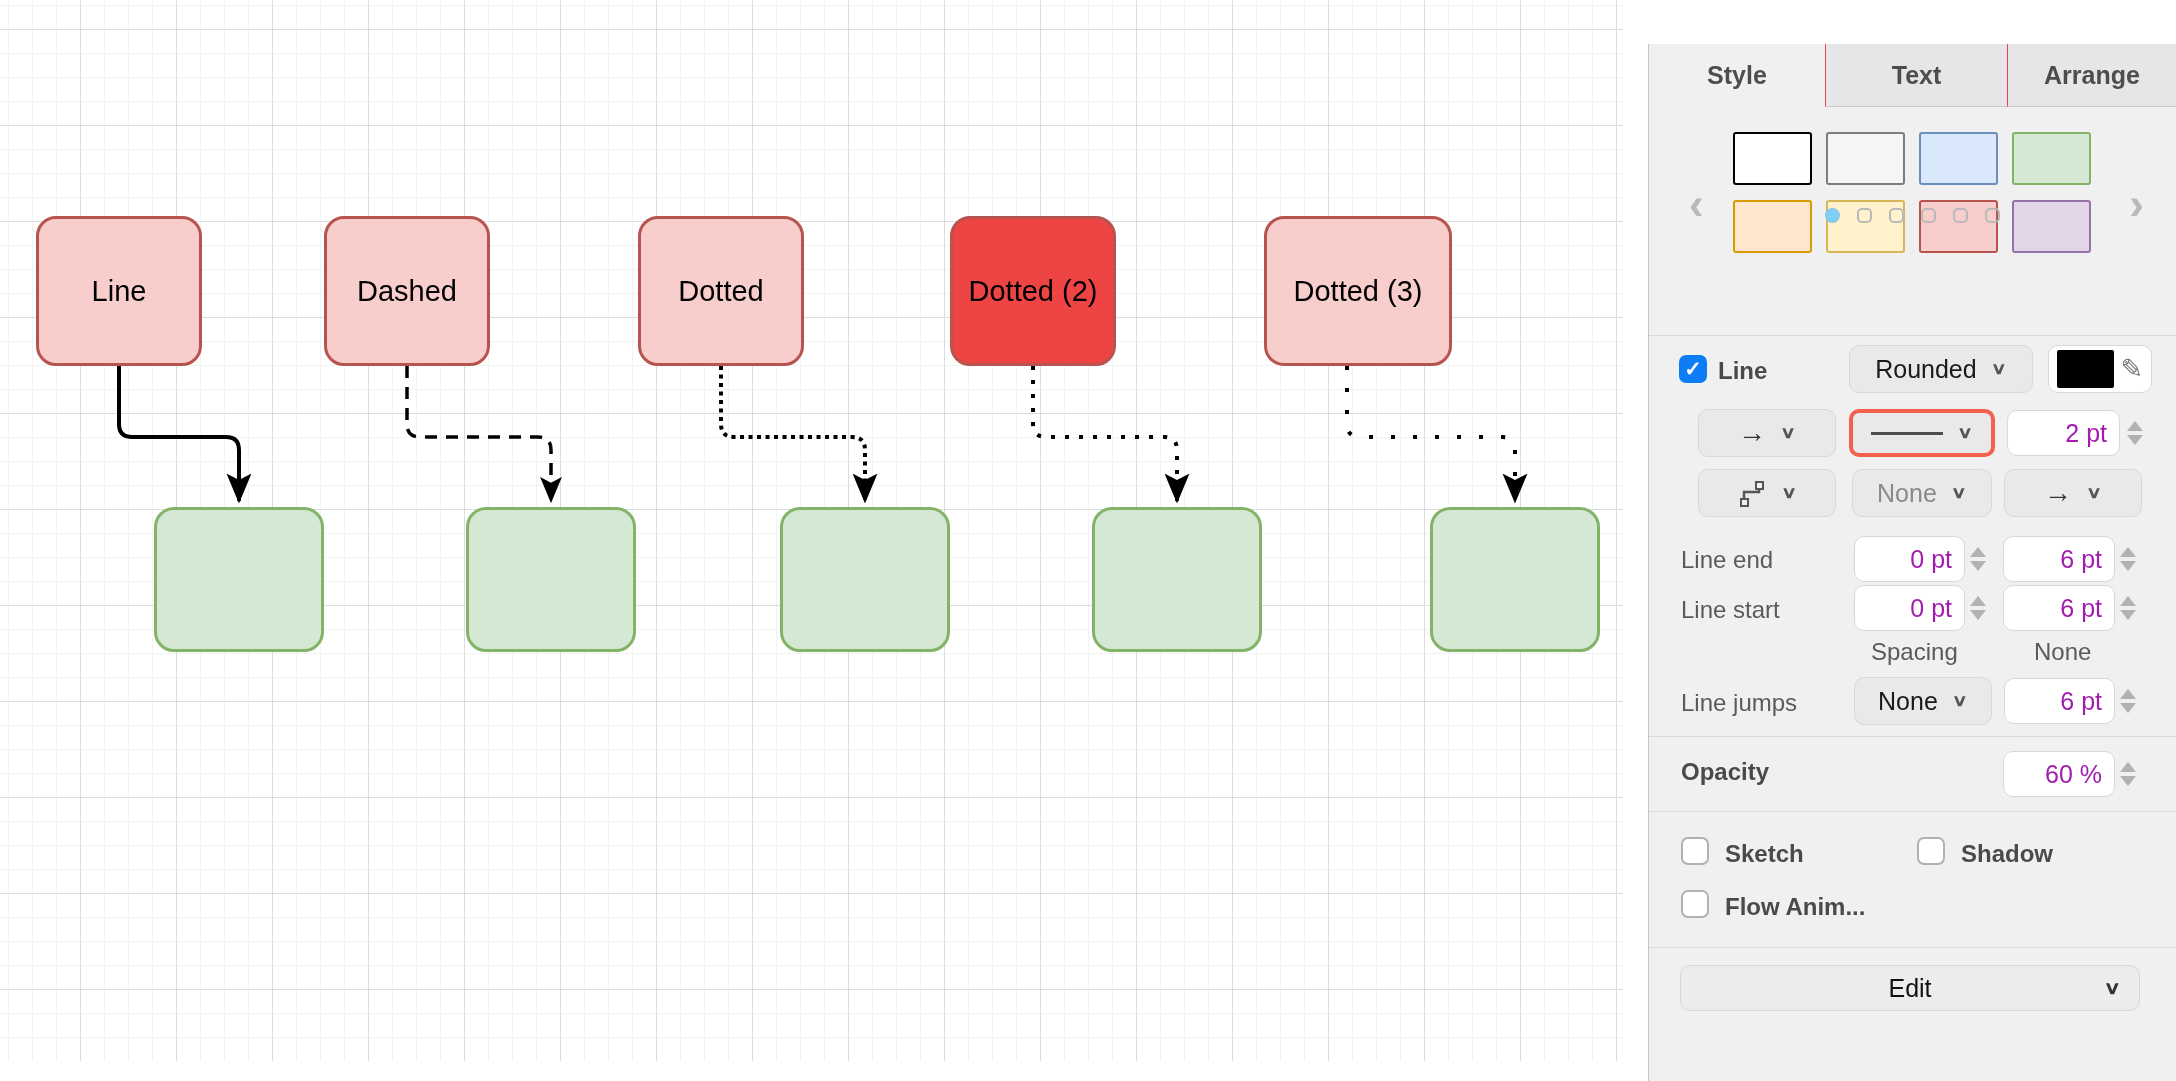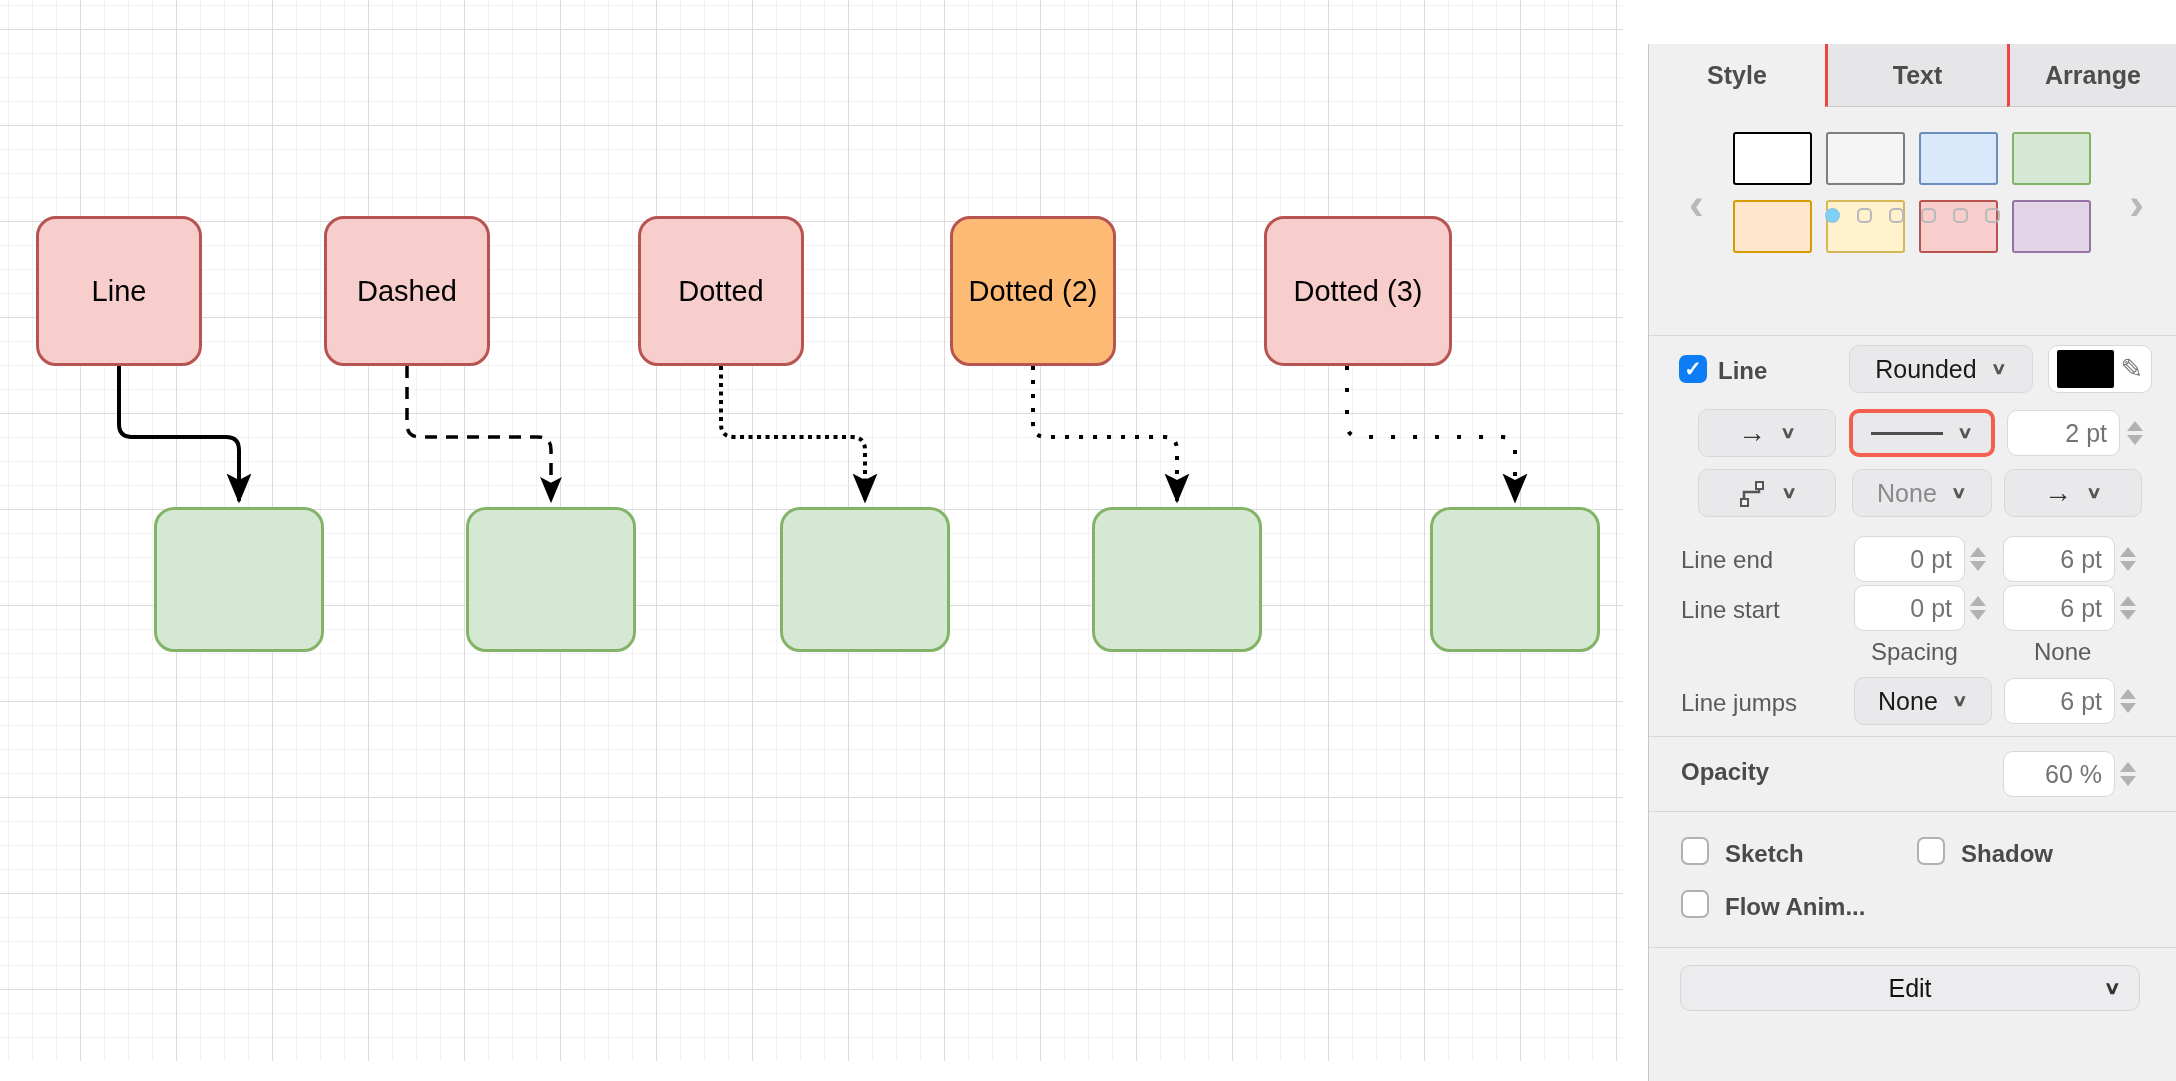--- a/index.html
+++ b/index.html
@@ -26,21 +26,21 @@
 
   
   #panel { position:relative; width:528px; height:1081px; background:#f0f0f1;
     border-left:1px solid #c6c6c8; font-size:24px; color:#5a5a5a;margin-top:44px; }
   .abs { position:absolute; }
 
   
   #tabs { display:flex; height:63px; width:100%; }
   .tab { display:flex; align-items:center; justify-content:center;
     font-weight:bold; font-size:25px; color:#4d4d4d; }
-  .tab.inactive { background:#e6e6e8; border-bottom:1px solid #c9c9cb; border-left:3px solid #ef4444; }
+  .tab.inactive { background:#e6e6e8; border-bottom:1px solid #c9c9cb; border-left:1px solid #ef4444; }
   .tab.active { background:transparent; }
 
   
   #swatch-area { position:absolute; top:88px; left:0; width:100%; }
   .sw-chevron { position:absolute; top:52px; font-size:44px; color:#b9b9bb; font-weight:bold;
     line-height:40px; cursor:pointer; }
   #swatch-grid { margin:0 auto; width:360px; display:grid;
     grid-template-columns:repeat(4,79px); grid-template-rows:53px 53px; gap:15px 14px; }
   .swatch { border-radius:3px; border:2.5px solid; cursor:pointer; }
   #dots { position:absolute; top:164px; left:0; width:100%; display:flex;
@@ -50,21 +50,21 @@
 
   .divider { position:absolute; left:0; width:100%; height:1px; background:#d8d8d8; }
 
   
   .dd { position:absolute; height:48px; background:#e9e9eb; border:1px solid #d8d8da;
     border-radius:10px; display:flex; align-items:center; justify-content:center;
     gap:14px; cursor:pointer; color:#1a1a1a; font-size:25px; }
   .dd .chev { color:#555; font-size:22px; transform:scaleY(.75); font-weight:bold; }
   .inp { position:absolute; height:46px; background:#fff; border:1px solid #d8d8da;
     border-radius:10px; display:flex; align-items:center; justify-content:flex-end;
-    padding-right:12px; font-size:25px; color:#737373; }
+    padding-right:12px; font-size:25px; color:#a21caf; }
   .stepper { position:absolute; width:20px; height:44px; display:flex; flex-direction:column;
     align-items:center; justify-content:center; gap:4px; cursor:pointer; }
   .tri-up { width:0; height:0; border-left:8px solid transparent; border-right:8px solid transparent;
     border-bottom:10px solid #b2b2b4; }
   .tri-dn { width:0; height:0; border-left:8px solid transparent; border-right:8px solid transparent;
     border-top:10px solid #b2b2b4; }
   .lbl { position:absolute; font-size:24px; color:#5a5a5a; }
   .blbl { position:absolute; font-size:24px; font-weight:bold; color:#4a4a4a; }
   .cb { position:absolute; width:28px; height:28px; border-radius:7px; background:#fff;
     border:2px solid #b1b1b4; cursor:pointer; }
@@ -97,21 +97,21 @@
     <path d="M 119 366 L 119 424 Q 119 437 132 437 L 226 437 Q 239 437 239 450 L 239 501" fill="none" stroke="#000" stroke-width="4" marker-end="url(#arrow)"></path>
         <path d="M 407 366 L 407 424 Q 407 437 420 437 L 538 437 Q 551 437 551 450 L 551 501" fill="none" stroke="#000" stroke-width="3.5" stroke-dasharray="12 9" marker-end="url(#arrow)"></path>
         <path d="M 721 366 L 721 424 Q 721 437 734 437 L 852 437 Q 865 437 865 450 L 865 501" fill="none" stroke="#000" stroke-width="4" stroke-dasharray="4 4.5" marker-end="url(#arrow)"></path>
         <path d="M 1033 366 L 1033 424 Q 1033 437 1046 437 L 1164 437 Q 1177 437 1177 450 L 1177 501" fill="none" stroke="#000" stroke-width="4" stroke-dasharray="4 10" marker-end="url(#arrow)"></path>
         <path d="M 1347 366 L 1347 424 Q 1347 437 1360 437 L 1502 437 Q 1515 437 1515 450 L 1515 501" fill="none" stroke="#000" stroke-width="4" stroke-dasharray="4 18" marker-end="url(#arrow)"></path>
       </svg>
     <div id="nodes">
         <div class="node pink" style="left: 36px; top: 216px; width: 166px; height: 150px; background: rgb(248, 206, 204); border-color: rgb(184, 84, 80);">Line</div>
         <div class="node pink" style="left: 324px; top: 216px; width: 166px; height: 150px; background: rgb(248, 206, 204); border-color: rgb(184, 84, 80);">Dashed</div>
         <div class="node pink" style="left: 638px; top: 216px; width: 166px; height: 150px; background: rgb(248, 206, 204); border-color: rgb(184, 84, 80);">Dotted</div>
-        <div class="node pink" style="left: 950px; top: 216px; width: 166px; height: 150px; background: #fdba74; border-color: rgb(184, 84, 80);">Dotted (2)</div>
+        <div class="node pink" style="left: 950px; top: 216px; width: 166px; height: 150px; background: #ef4444; border-color: rgb(184, 84, 80);">Dotted (2)</div>
         <div class="node pink" style="left: 1264px; top: 216px; width: 188px; height: 150px; background: rgb(248, 206, 204); border-color: rgb(184, 84, 80);">Dotted (3)</div>
         <div class="node green" style="left: 154px; top: 507px; width: 170px; height: 145px; background: rgb(213, 232, 212); border-color: rgb(130, 179, 102);"></div>
         <div class="node green" style="left: 466px; top: 507px; width: 170px; height: 145px; background: rgb(213, 232, 212); border-color: rgb(130, 179, 102);"></div>
         <div class="node green" style="left: 780px; top: 507px; width: 170px; height: 145px; background: rgb(213, 232, 212); border-color: rgb(130, 179, 102);"></div>
         <div class="node green" style="left: 1092px; top: 507px; width: 170px; height: 145px; background: rgb(213, 232, 212); border-color: rgb(130, 179, 102);"></div>
         <div class="node green" style="left: 1430px; top: 507px; width: 170px; height: 145px; background: rgb(213, 232, 212); border-color: rgb(130, 179, 102);"></div>
       </div>
   </div>
 
   <div id="panel">

